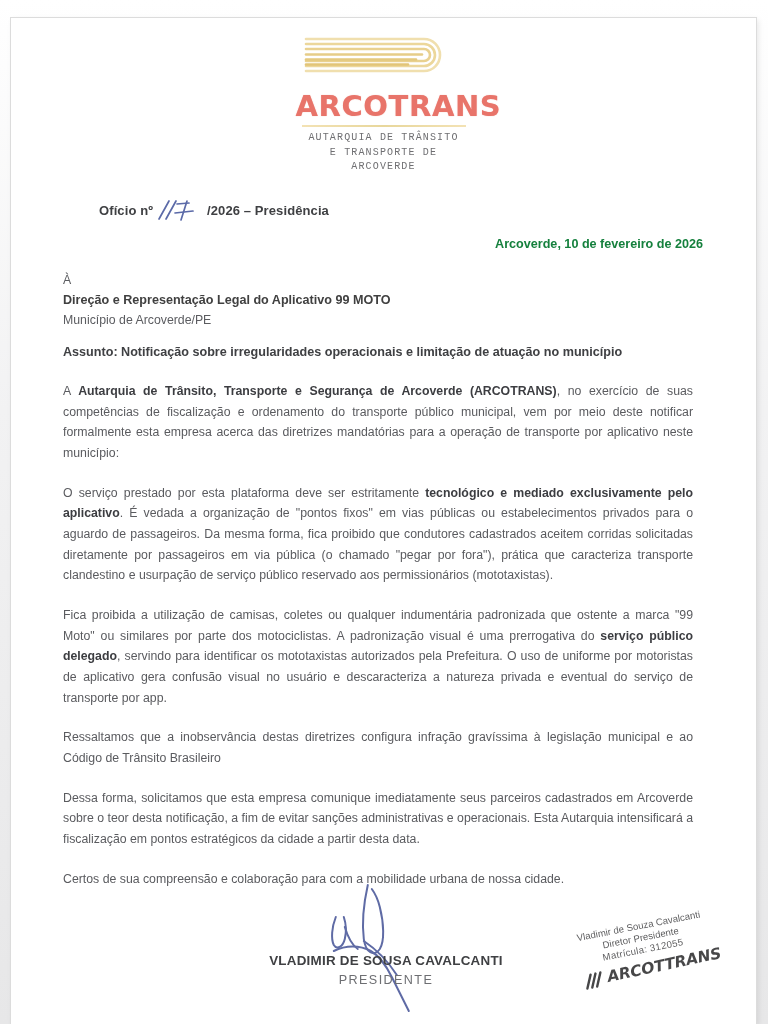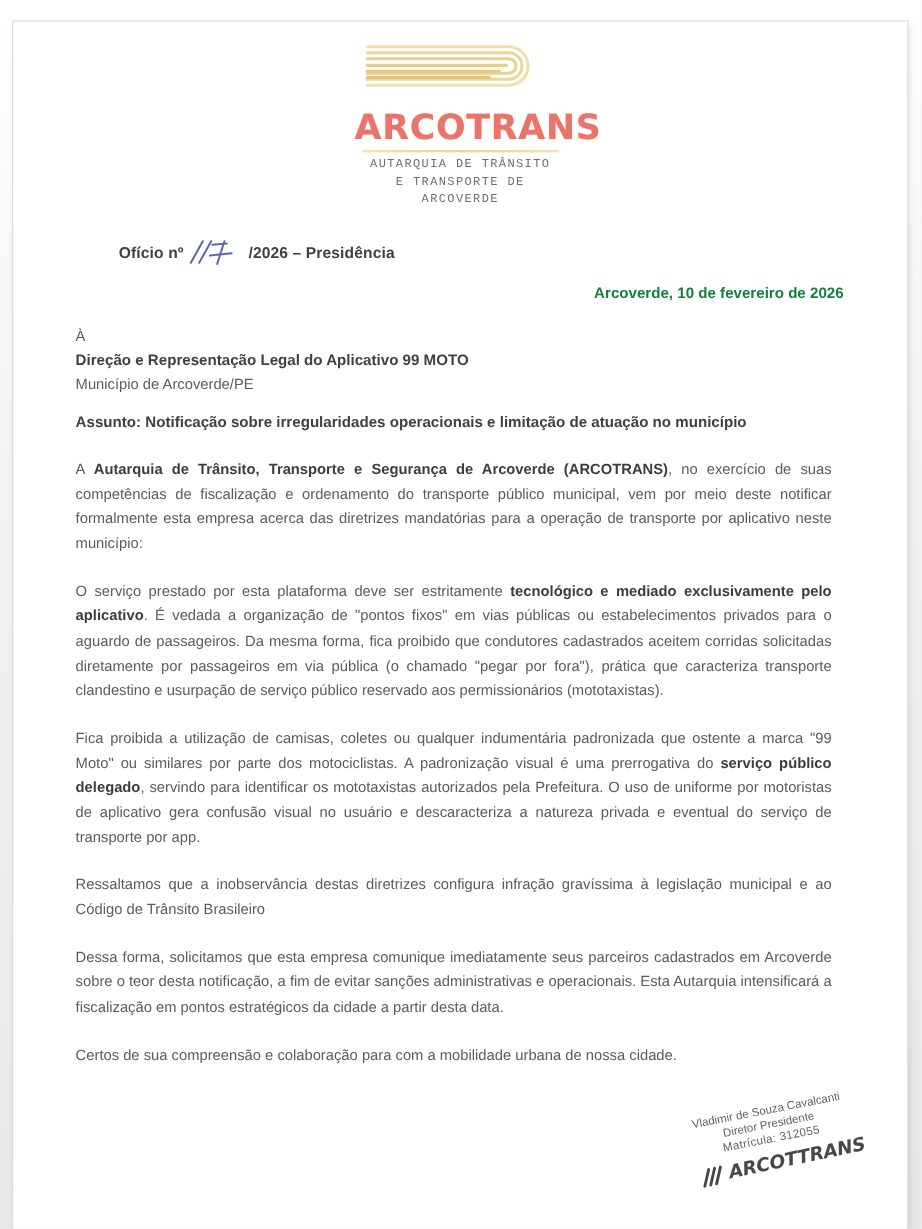--- a/index.html
+++ b/index.html
@@ -268,20 +268,33 @@
       <div id="paragraphs">
           <p class="para"><span>A </span><b>Autarquia de Trânsito, Transporte e Segurança de Arcoverde (ARCOTRANS)</b><span>, no exercício de suas competências de fiscalização e ordenamento do transporte público municipal, vem por meio deste notificar formalmente esta empresa acerca das diretrizes mandatórias para a operação de transporte por aplicativo neste município:</span></p>
           <p class="para"><span>O serviço prestado por esta plataforma deve ser estritamente </span><b>tecnológico e mediado exclusivamente pelo aplicativo</b><span>. É vedada a organização de "pontos fixos" em vias públicas ou estabelecimentos privados para o aguardo de passageiros. Da mesma forma, fica proibido que condutores cadastrados aceitem corridas solicitadas diretamente por passageiros em via pública (o chamado "pegar por fora"), prática que caracteriza transporte clandestino e usurpação de serviço público reservado aos permissionários (mototaxistas).</span></p>
           <p class="para"><span>Fica proibida a utilização de camisas, coletes ou qualquer indumentária padronizada que ostente a marca "99 Moto" ou similares por parte dos motociclistas. A padronização visual é uma prerrogativa do </span><b>serviço público delegado</b><span>, servindo para identificar os mototaxistas autorizados pela Prefeitura. O uso de uniforme por motoristas de aplicativo gera confusão visual no usuário e descaracteriza a natureza privada e eventual do serviço de transporte por app.</span></p>
           <p class="para"><span>Ressaltamos que a inobservância destas diretrizes configura infração gravíssima à legislação municipal e ao Código de Trânsito Brasileiro</span></p>
           <p class="para"><span>Dessa forma, solicitamos que esta empresa comunique imediatamente seus parceiros cadastrados em Arcoverde sobre o teor desta notificação, a fim de evitar sanções administrativas e operacionais. Esta Autarquia intensificará a fiscalização em pontos estratégicos da cidade a partir desta data.</span></p>
           <p class="para"><span>Certos de sua compreensão e colaboração para com a mobilidade urbana de nossa cidade.</span></p>
         </div>
 
 
+      <div class="sign-area">
+        <svg class="sign-scribble" width="190" height="130" viewBox="0 0 190 130">
+          <g fill="none" stroke="#5f6ba5" stroke-width="2" stroke-linecap="round" stroke-linejoin="round">
+            <path d="M92 2 C88 20 86 40 88 56 C90 70 98 74 104 66 C109 58 108 40 104 24 C102 16 99 10 96 6"></path>
+            <path d="M60 34 C56 44 55 56 58 62 C61 67 67 64 69 56 C71 48 70 40 68 34"></path>
+            <path d="M69 44 C72 54 76 62 82 66"></path>
+            <path d="M58 68 C70 62 84 62 95 68 C104 73 110 82 116 94 C122 106 128 118 133 128"></path>
+            <path d="M88 58 C100 66 112 78 121 92"></path>
+          </g>
+        </svg>
+        <div class="sign-name">VLADIMIR DE SOUSA CAVALCANTI</div>
+        <div class="sign-role">PRESIDENTE</div>
+      </div>
 
     </div>
 
     <div class="stamp">
       <div class="stamp-lines">
         <div class="stamp-l1">Vladimir de Souza Cavalcanti</div>
         <div class="stamp-l2">Diretor Presidente</div>
         <div class="stamp-l3">Matrícula: 312055</div>
       </div>
       <div class="stamp-brand">

